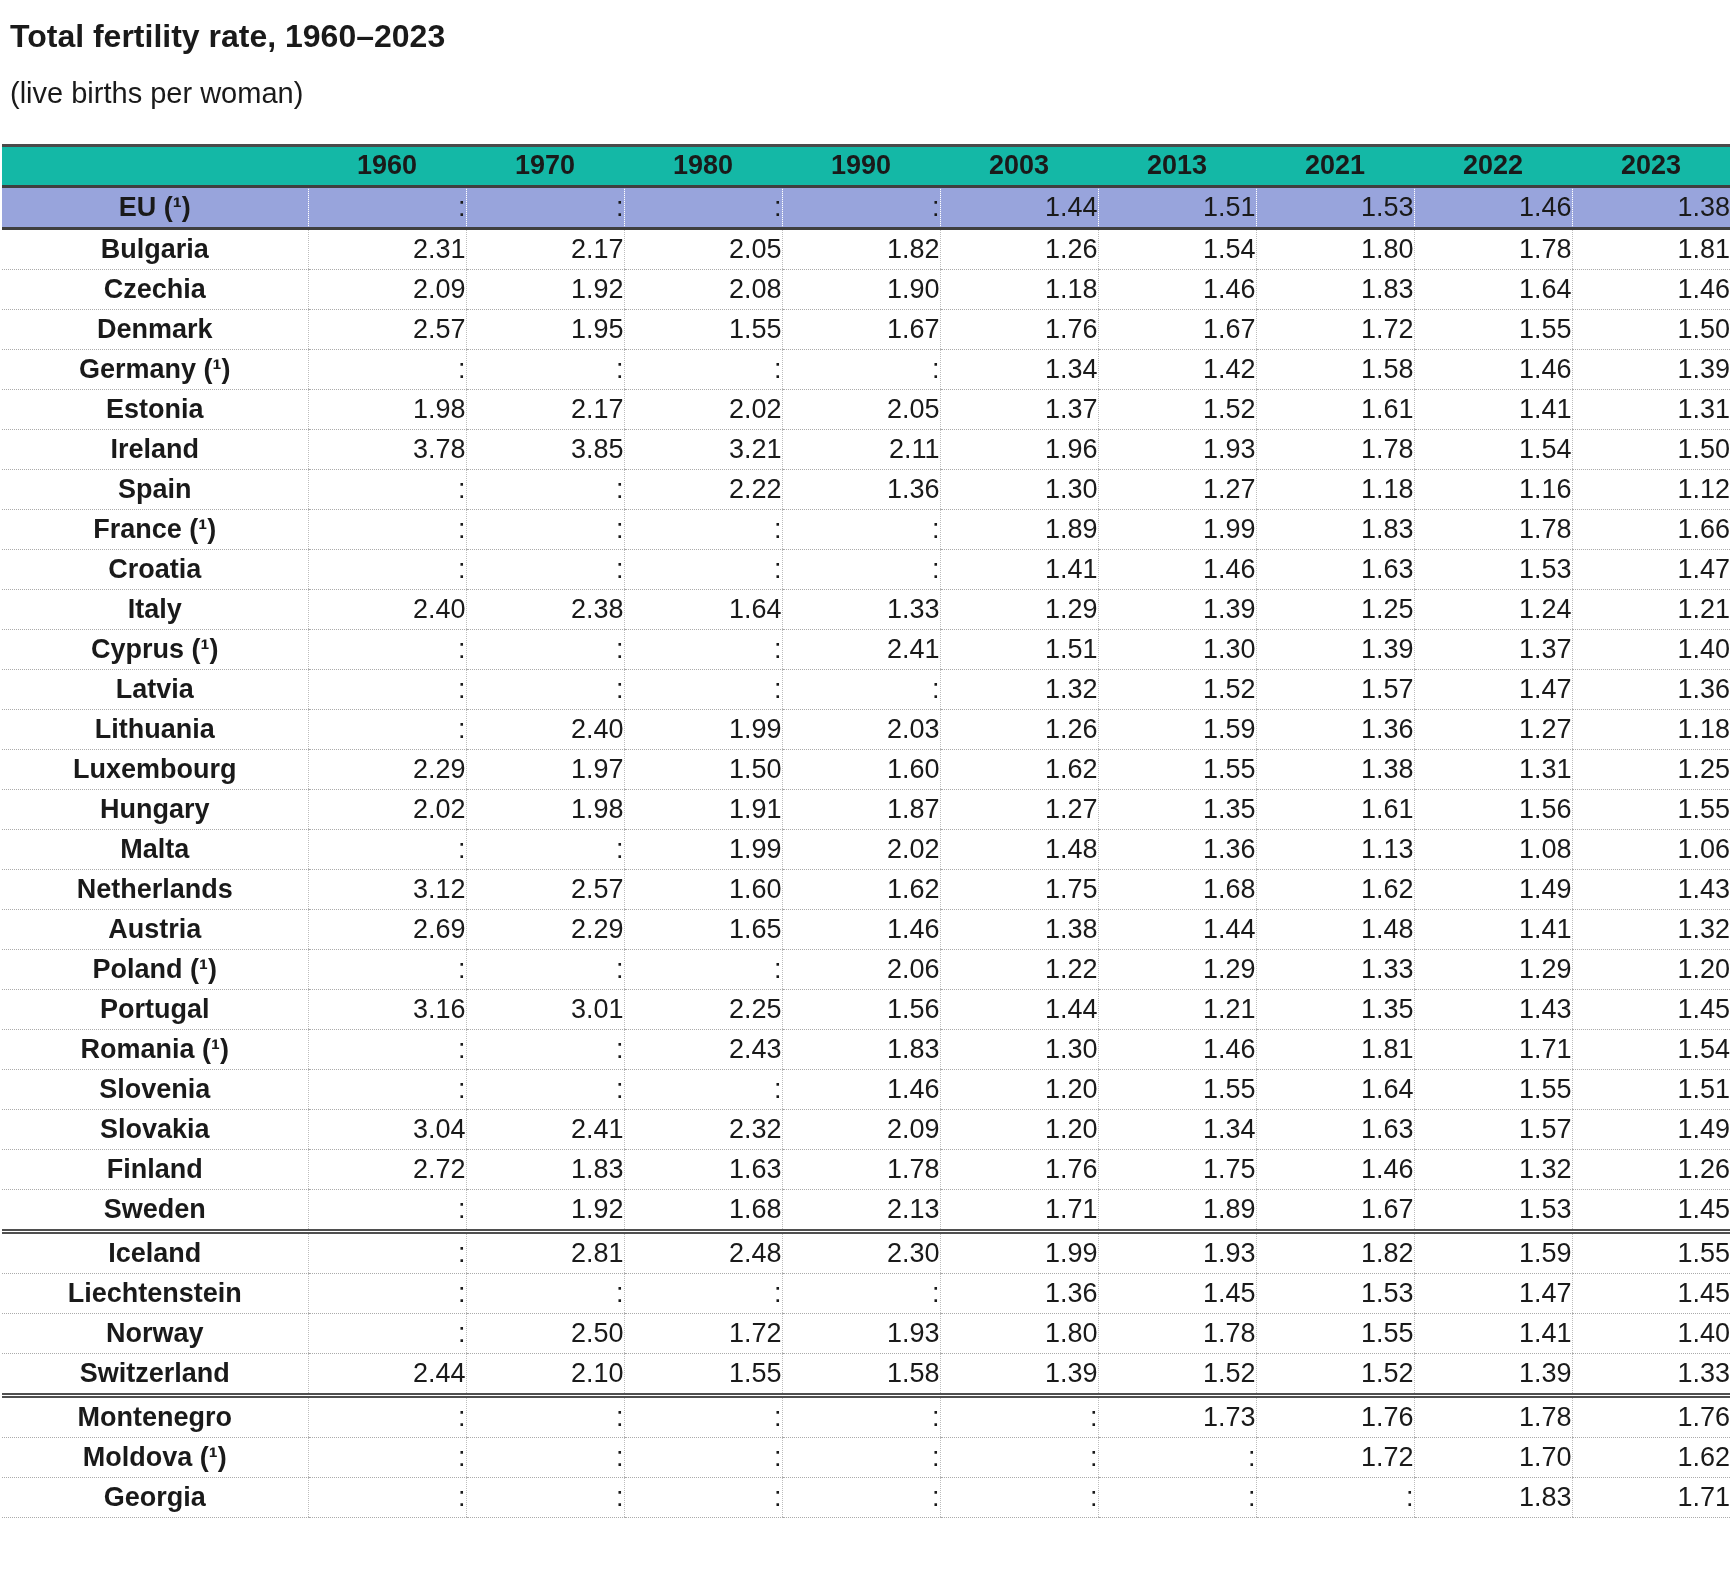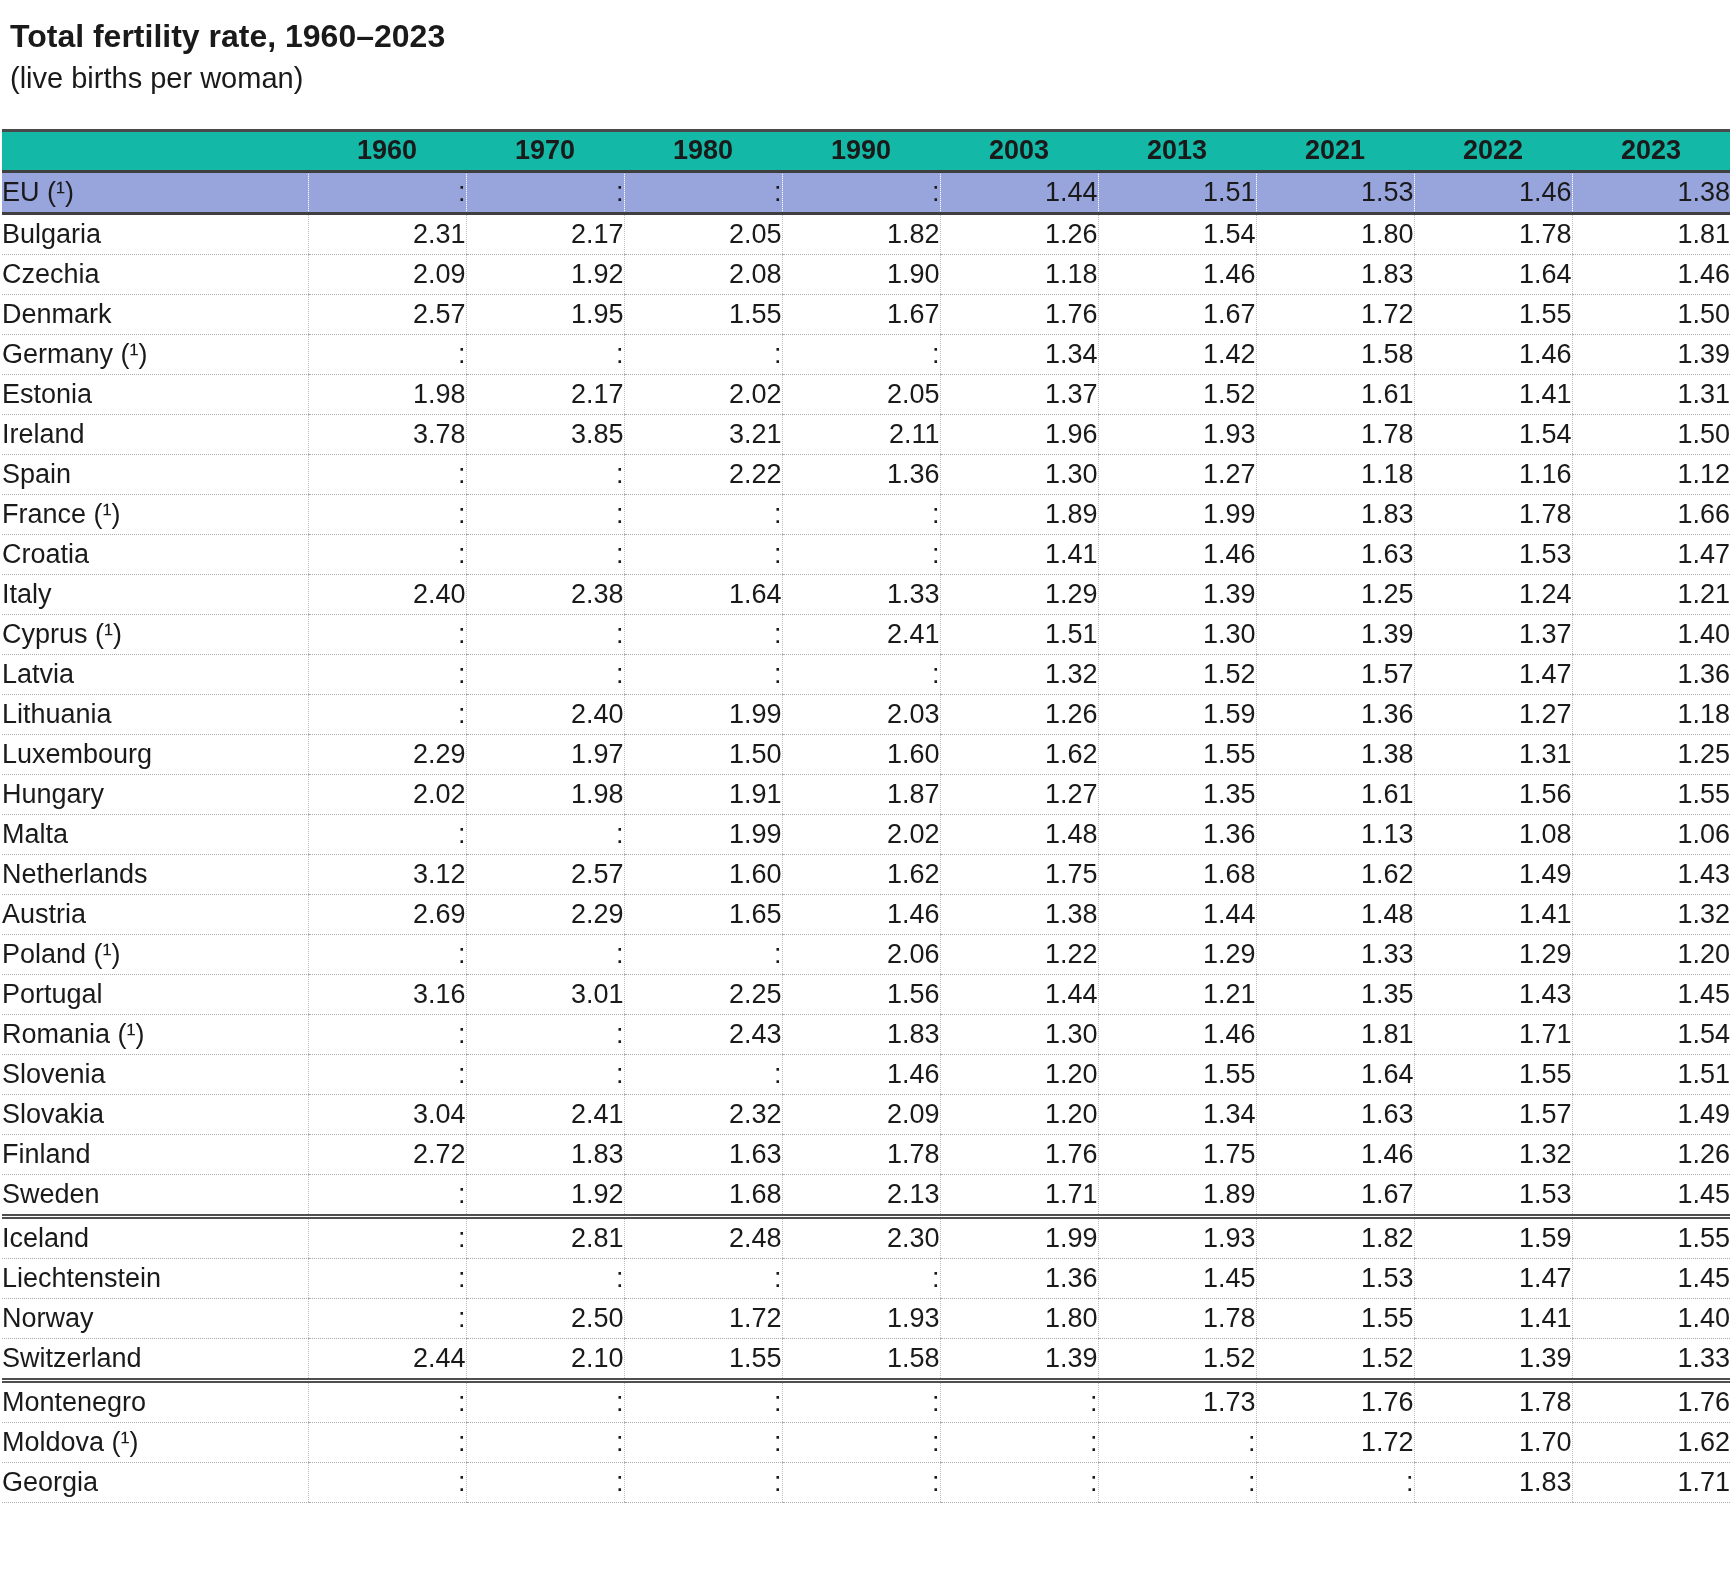--- a/index.html
+++ b/index.html
@@ -10,21 +10,21 @@
   }
   body {
     font-family: "Liberation Sans", "DejaVu Sans", sans-serif;
     color: #1a1a1a;
     box-sizing: border-box;
     padding: 10px 2px 20px 2px;
   }
   .page-title {
     font-size: 32px;
     font-weight: bold;
-    margin: 8px 0 7px 8px;
+    margin: 8px 0 22px 8px;
     letter-spacing: 0px;
   }
   .page-subtitle {
     font-size: 29px;
     font-weight: normal;
     margin: 0 0 0 8px;
   }
   table.fert {
     border-collapse: collapse;
     table-layout: fixed;
@@ -47,22 +47,22 @@
   }
   table.fert td {
     padding: 4px 0;
     height: 28px;
     vertical-align: middle;
     border-bottom: 1px dotted #ababab;
     white-space: nowrap;
     overflow: hidden;
   }
   td.row-label {
-    font-weight: normal;
-    text-align: left;
+    font-weight: bold;
+    text-align: center;
     padding-left: 8px;
   }
   td.cell-value {
     text-align: right;
     padding-right: 16px;
     border-left: 1px dotted #bdbdbd;
   }
   tr.highlight td {
     background: #98a4dc;
     border-top: 3px solid #3f3f3f;

